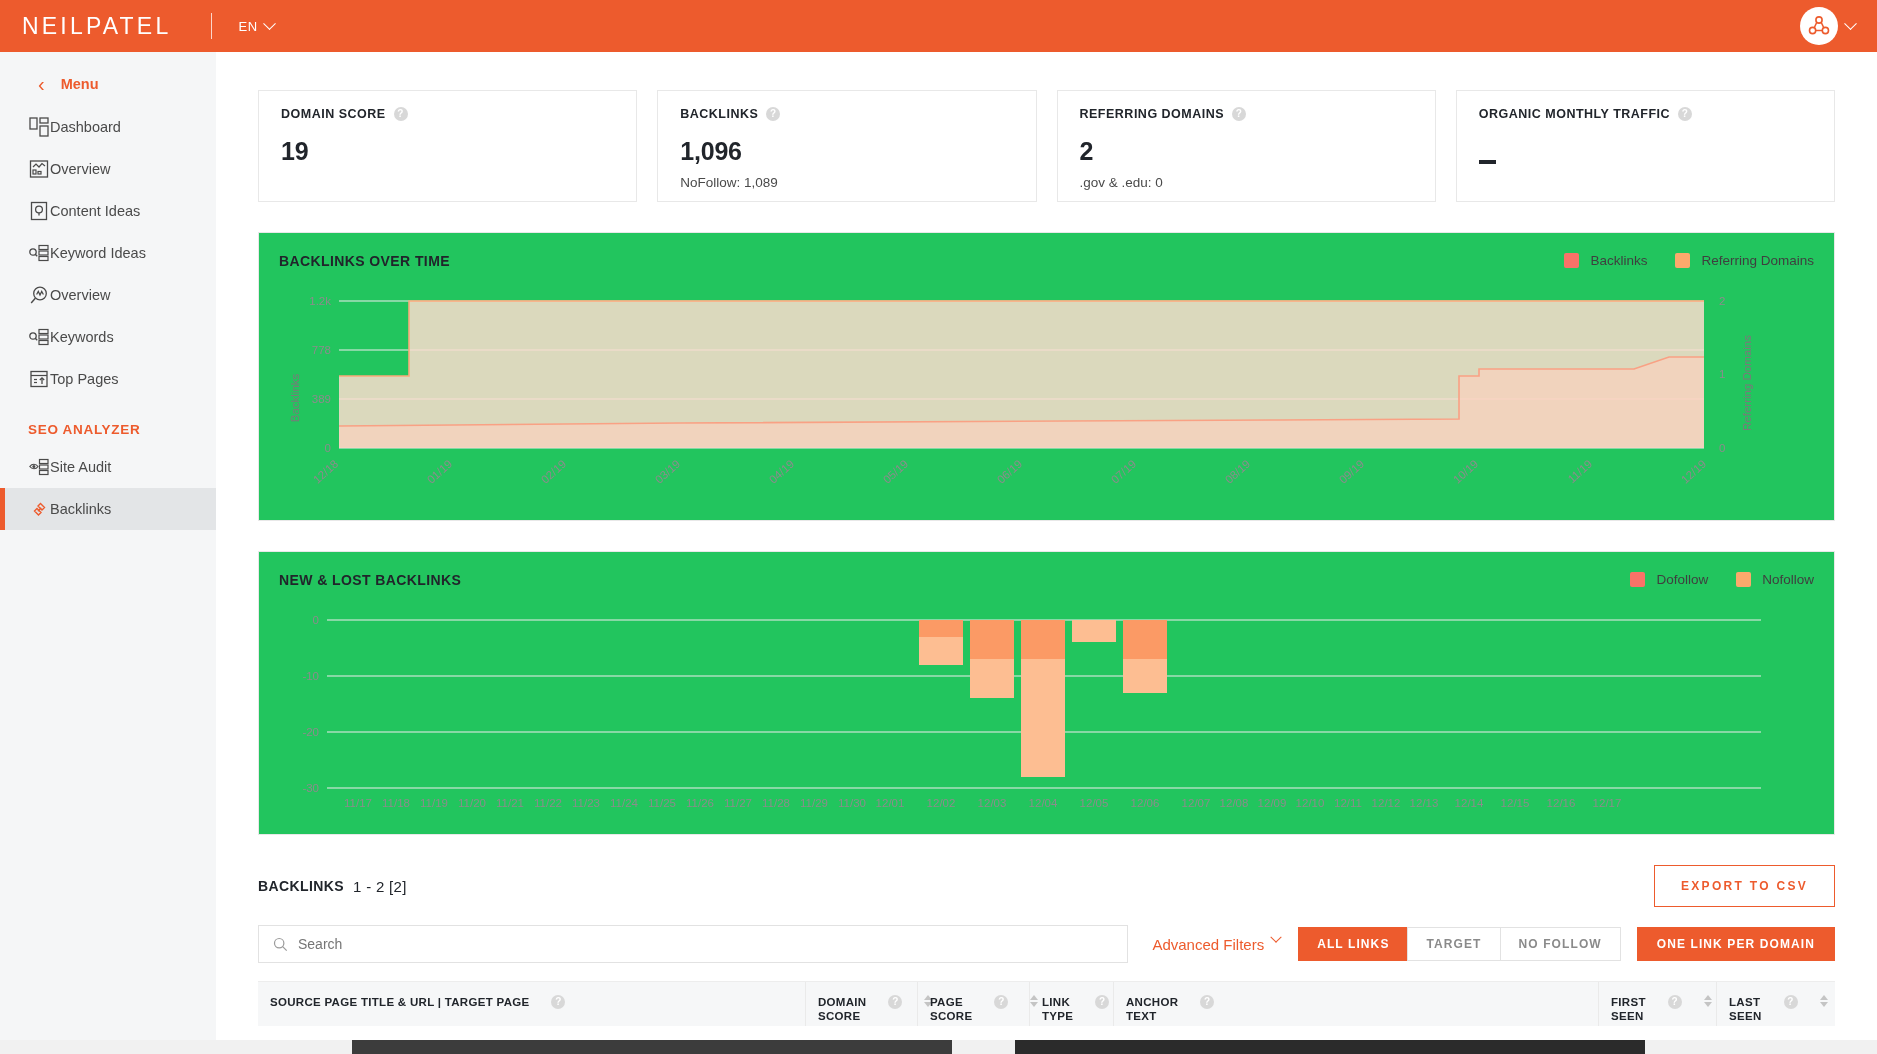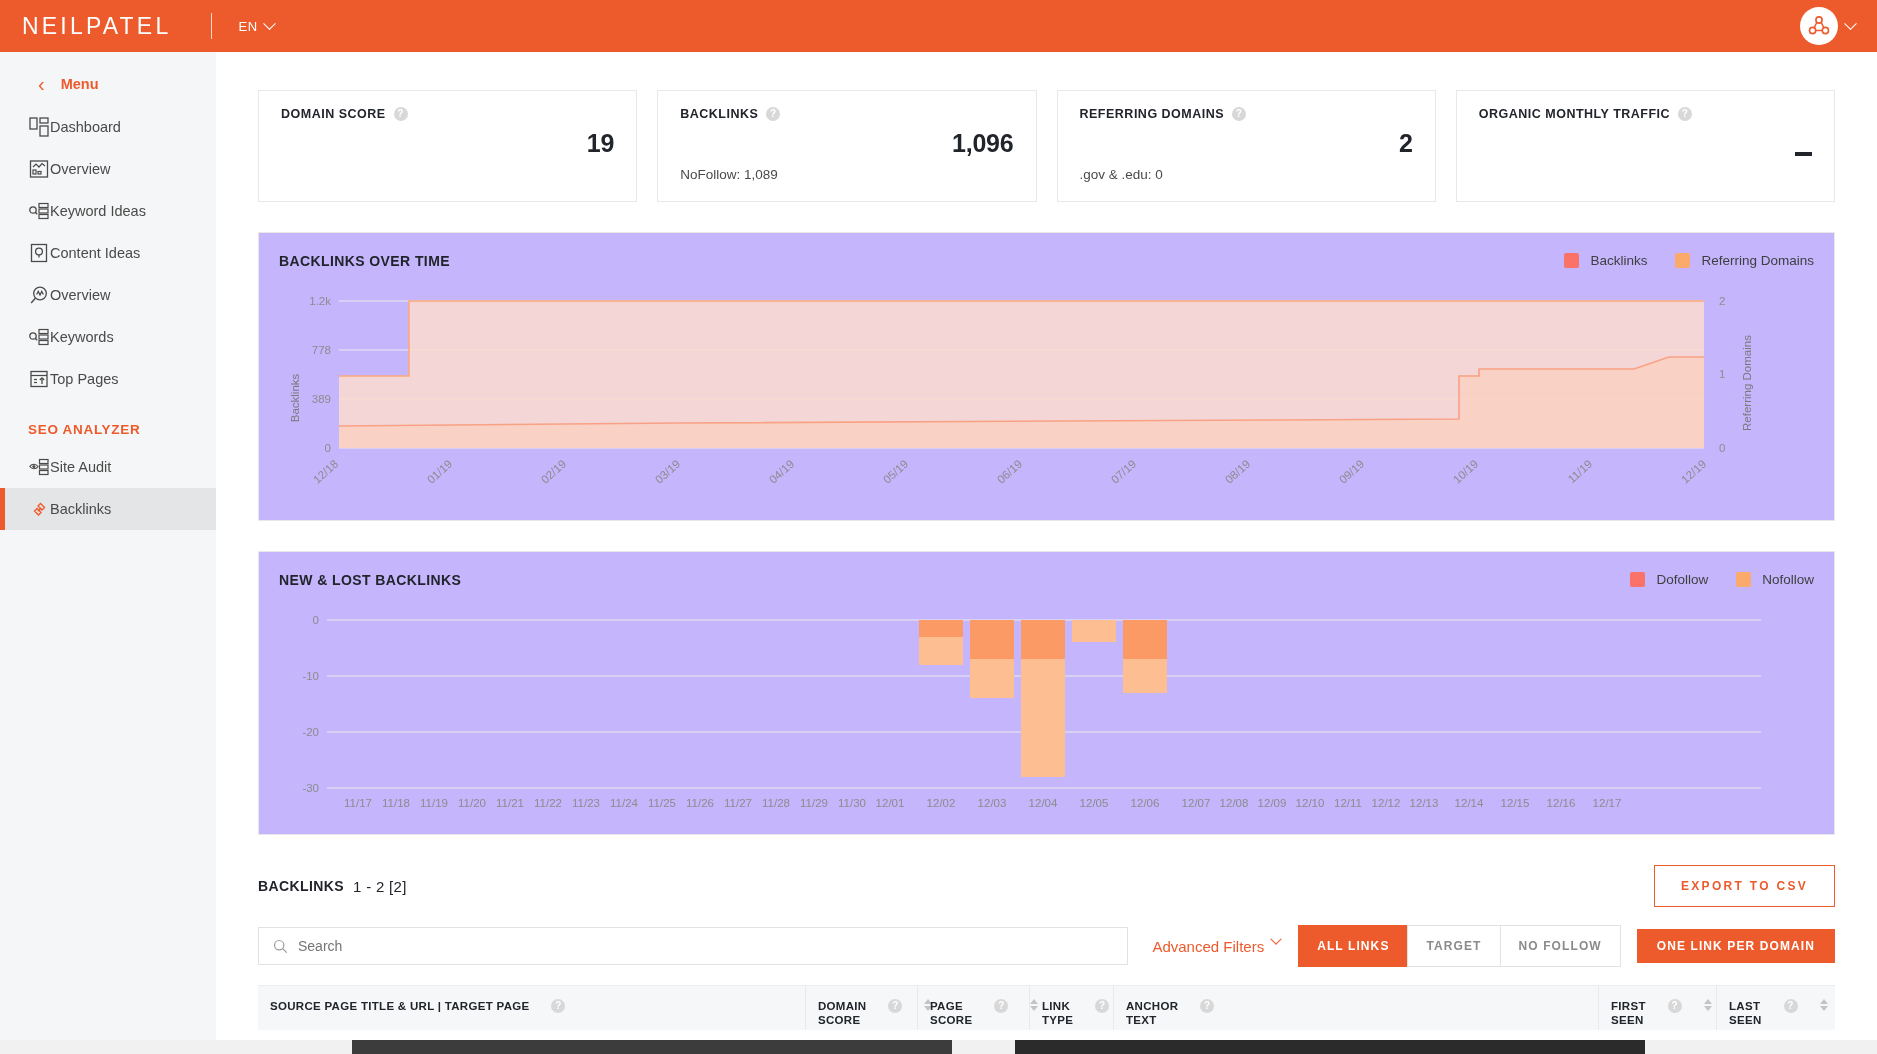--- a/index.html
+++ b/index.html
@@ -67,27 +67,27 @@
     padding: 16px 22px 0 22px;
   }
   .card-title {
     font-size: 12.5px; font-weight: bold; letter-spacing: .5px; color: #21252B;
     display: flex; align-items: center; gap: 8px; text-transform: uppercase;
   }
   .qmark {
     width: 14px; height: 14px; border-radius: 50%; background: #D8D8D8; color: #fff;
     font-size: 10px; line-height: 14px; text-align: center; font-weight: bold; flex: 0 0 14px;
   }
-  .card-value { font-size: 25px; font-weight: bold; color: #21252B; margin-top: 8px; letter-spacing: -.2px; text-align: right; }
+  .card-value { font-size: 25px; font-weight: bold; color: #21252B; margin-top: 16px; letter-spacing: -.2px; }
   .card-sub { font-size: 13.5px; color: #4A4A4A; margin-top: 9px; }
   .dash-val { display:inline-block; width: 17px; height: 4px; background: #21252B; vertical-align: middle; margin-top: 18px; }
 
   
   .panel {
-    margin: 30px 42px 0 42px; border: 1px solid #E8E8E8; background: #c4b5fd;
+    margin: 30px 42px 0 42px; border: 1px solid #E8E8E8; background: #22c55e;
     padding: 20px 20px 12px 20px; position: relative;
   }
   .panel-head { display: flex; align-items: flex-start; }
   .panel-title { font-size: 14px; font-weight: bold; letter-spacing: .4px; color: #21252B; text-transform: uppercase; }
   .legend { margin-left: auto; display: flex; gap: 28px; align-items: center; }
   .legend-item { display: flex; align-items: center; gap: 11px; font-size: 13.5px; color: #3F3F3F; cursor: pointer; }
   .swatch { width: 15px; height: 15px; border-radius: 2px; flex: 0 0 15px; }
 
   .chart-area { position: relative; margin-top: 14px; }
   svg.chart { display: block; }
@@ -109,21 +109,21 @@
   .search-box input {
     border: none; outline: none; font-size: 14px; color: #6C6C6C; flex: 1;
     font-family: "Liberation Sans", sans-serif; background: transparent;
   }
   .adv-filters {
     margin-left: 24px; color: #ED5B2D; font-size: 15px; display: flex; align-items: flex-start; gap: 8px; cursor: pointer;
   }
   .chev-sm { width: 8px; height: 8px; border-right: 1.5px solid #ED5B2D; border-bottom: 1.5px solid #ED5B2D; transform: rotate(45deg) translate(-2px,-2px); }
   .seg { display: flex; margin-left: 18px; }
   .seg button {
-    height: 42px; min-width: 76px; border: 1px solid #E2E2E2; background: #fff; color: #8A8A8A;
+    height: 34px; min-width: 76px; border: 1px solid #E2E2E2; background: #fff; color: #8A8A8A;
     font-size: 12px; font-weight: bold; letter-spacing: 1.1px; padding: 0 18px; cursor: pointer;
     font-family: "Liberation Sans", sans-serif; margin-left: -1px;
   }
   .seg button.on { background: #ED5B2D; color: #fff; border-color: #ED5B2D; margin-left: 0; }
   .one-per {
     margin-left: 16px; height: 34px; background: #ED5B2D; color: #fff; border: none;
     font-size: 12px; font-weight: bold; letter-spacing: 1.1px; padding: 0 20px; cursor: pointer;
     font-family: "Liberation Sans", sans-serif;
   }
 
@@ -196,39 +196,39 @@
               <rect x="1.5" y="2" width="17" height="16" fill="none" stroke="#4A4A4A" stroke-width="1.3"></rect>
               <polyline points="4,8 7,5 10,8 13,4.5 16,7" fill="none" stroke="#4A4A4A" stroke-width="1.2"></polyline>
               <rect x="4" y="11" width="3" height="4" fill="none" stroke="#4A4A4A" stroke-width="1.2"></rect>
               <rect x="9" y="12.5" width="3" height="2.5" fill="none" stroke="#4A4A4A" stroke-width="1.2"></rect>
             </svg>
         </span>
         <span>Overview</span>
       </div>
       <div class="nav-item">
         <span class="nicon">
+          <svg width="20" height="20" viewBox="0 0 20 20">
+              <rect x="2.5" y="1.5" width="15" height="17" fill="none" stroke="#4A4A4A" stroke-width="1.3"></rect>
+              <circle cx="10" cy="8.5" r="3.4" fill="none" stroke="#4A4A4A" stroke-width="1.3"></circle>
+              <line x1="10" y1="11.9" x2="10" y2="14.5" stroke="#4A4A4A" stroke-width="1.3"></line>
+            </svg>
+        </span>
+        <span>Content Ideas</span>
+      </div>
+      <div class="nav-item">
+        <span class="nicon">
           <svg width="21" height="20" viewBox="0 0 21 20">
               <circle cx="4" cy="9" r="3.2" fill="none" stroke="#4A4A4A" stroke-width="1.3"></circle>
               <line x1="6.3" y1="11.3" x2="8.2" y2="13.3" stroke="#4A4A4A" stroke-width="1.3"></line>
               <rect x="10" y="2.5" width="9" height="4" fill="none" stroke="#4A4A4A" stroke-width="1.2"></rect>
               <rect x="10" y="8" width="9" height="4" fill="none" stroke="#4A4A4A" stroke-width="1.2"></rect>
               <rect x="10" y="13.5" width="9" height="4" fill="none" stroke="#4A4A4A" stroke-width="1.2"></rect>
             </svg>
         </span>
         <span>Keyword Ideas</span>
-      </div>
-      <div class="nav-item">
-        <span class="nicon">
-          <svg width="20" height="20" viewBox="0 0 20 20">
-              <rect x="2.5" y="1.5" width="15" height="17" fill="none" stroke="#4A4A4A" stroke-width="1.3"></rect>
-              <circle cx="10" cy="8.5" r="3.4" fill="none" stroke="#4A4A4A" stroke-width="1.3"></circle>
-              <line x1="10" y1="11.9" x2="10" y2="14.5" stroke="#4A4A4A" stroke-width="1.3"></line>
-            </svg>
-        </span>
-        <span>Content Ideas</span>
       </div>
 
       <div class="nav-item">
         <span class="nicon">
           <svg width="21" height="21" viewBox="0 0 21 21">
               <circle cx="11" cy="8.5" r="6.3" fill="none" stroke="#4A4A4A" stroke-width="1.3"></circle>
               <line x1="6.3" y1="13.2" x2="2.2" y2="18" stroke="#4A4A4A" stroke-width="1.4"></line>
               <polyline points="7.6,9.5 9.3,6.4 11,10 12.7,6.4 14.4,9.5" fill="none" stroke="#4A4A4A" stroke-width="1.2"></polyline>
             </svg>
         </span>

